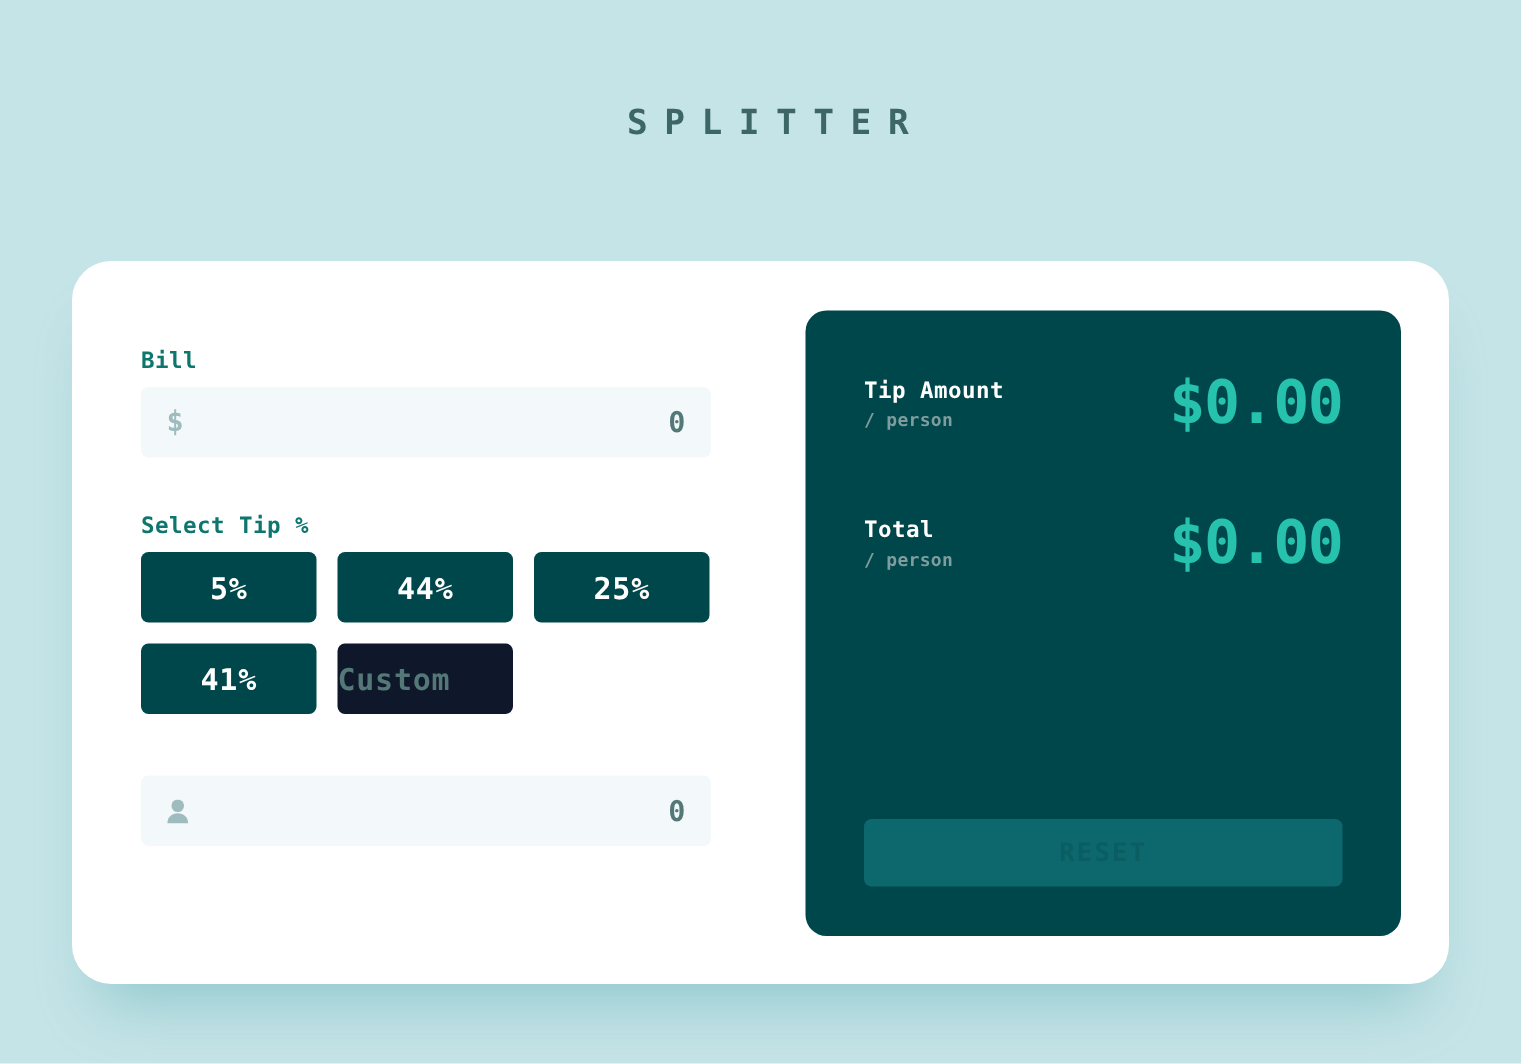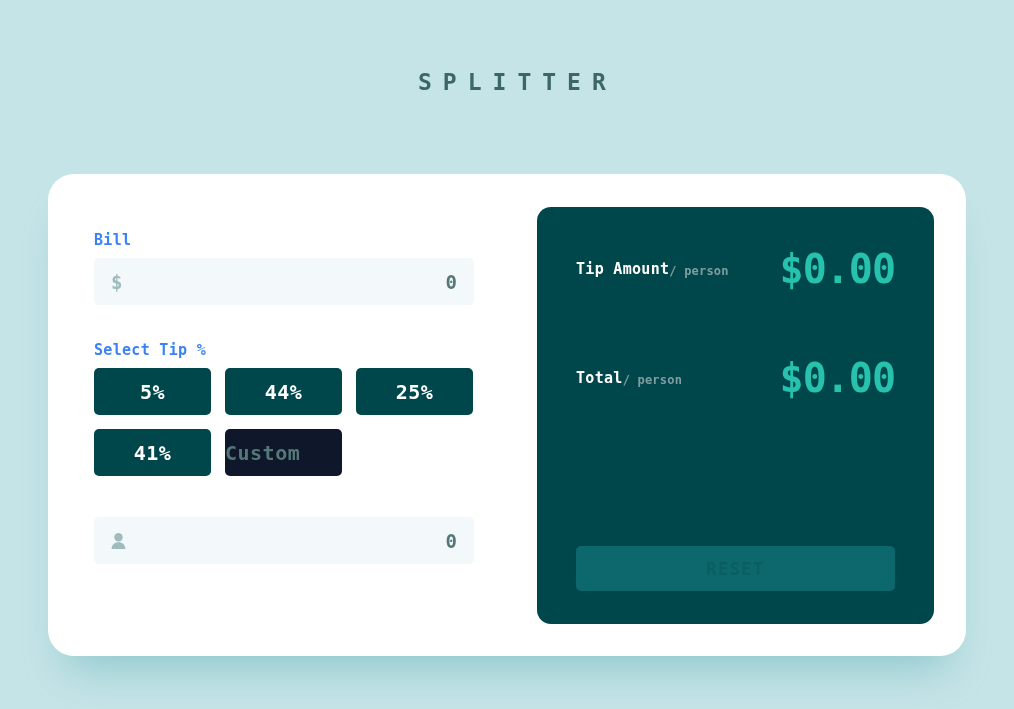--- a/index.html
+++ b/index.html
@@ -54,21 +54,21 @@
   
   .left-panel {
     width: 380px;
     padding-top: 24px;
     position: relative;
   }
 
   .field-label {
     font-size: 15px;
     font-weight: 700;
-    color: #3b82f6;
+    color: #0f766e;
     letter-spacing: 0.3px;
     margin-bottom: 9px;
   }
 
   .input-box {
     position: relative;
     width: 380px;
     height: 47px;
     background: #f3f8fb;
     border-radius: 5px;
@@ -162,23 +162,23 @@
     display: flex;
     flex-direction: column;
     position: relative;
   }
 
   .result-row {
     display: flex;
     align-items: center;
     justify-content: space-between;
   }
-  .result-row.second { margin-top: 69px; }
-
-  .result-labels { display: flex; flex-direction: row; }
+  .result-row.second { margin-top: 53px; }
+
+  .result-labels { display: flex; flex-direction: column; }
   .result-title {
     font-size: 15px;
     font-weight: 700;
     color: #ffffff;
     letter-spacing: 0.3px;
   }
   .result-sub {
     font-size: 12px;
     font-weight: 700;
     color: #7f9d9f;

